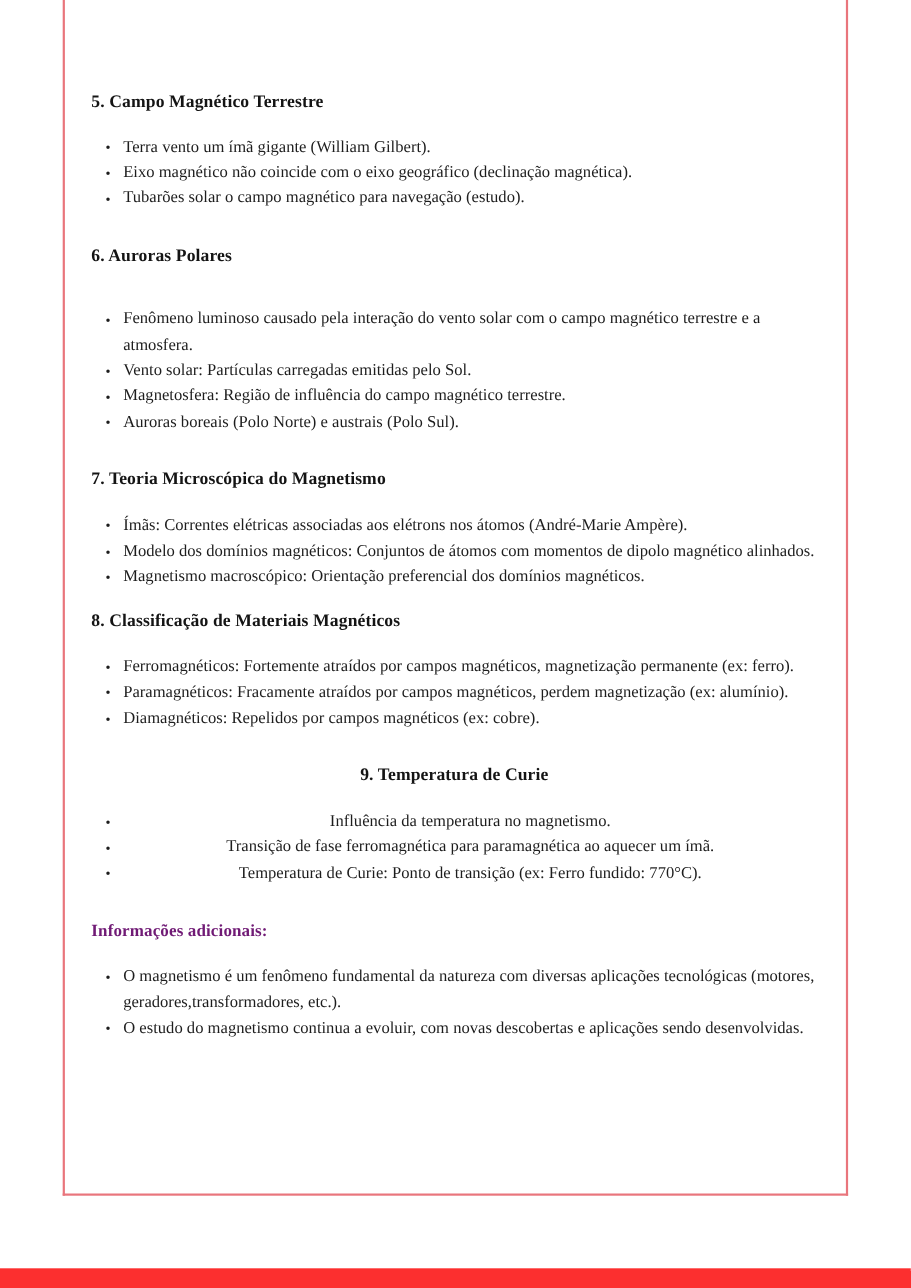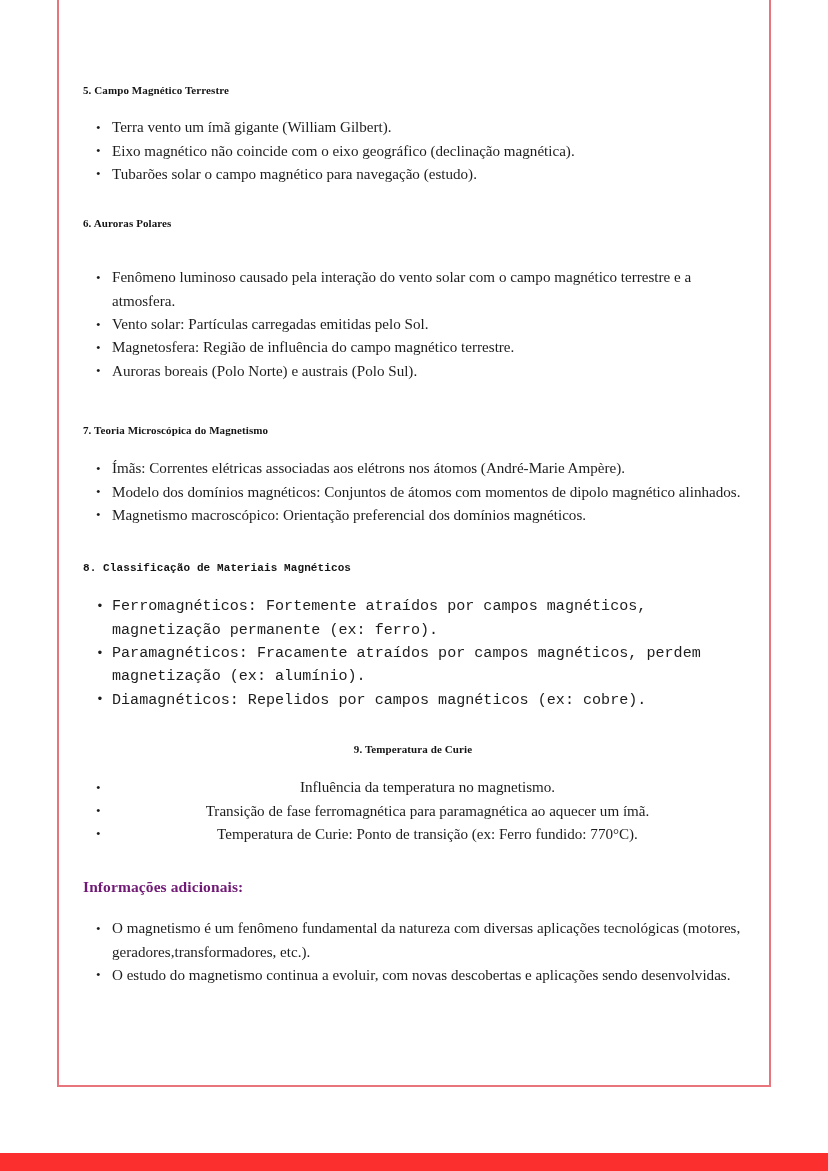--- a/index.html
+++ b/index.html
@@ -48,21 +48,21 @@
     left: 83px;
     top: 0;
     width: 660px;          
   }
 
   .section {
     margin: 0;
   }
 
   h2.section-heading {
-    font-size: 11px;
+    font-size: 16px;
     font-weight: bold;
     line-height: 1.3;
     margin: 0;
     letter-spacing: 0.1px;
     color: #141414;
   }
 
   h2.info-heading {
     font-size: 15.5px;
     font-weight: bold;
@@ -96,24 +96,24 @@
     color: #1d1d1d;
   }
 
   
   .sec-5  { margin-top: 83px; }
   .sec-5 ul  { margin-top: 19px; }
 
   .sec-6  { margin-top: 30px; }
   .sec-6 ul  { margin-top: 36px; }
 
-  .sec-7  { margin-top: 40px; }
+  .sec-7  { margin-top: 30px; }
   .sec-7 ul  { margin-top: 20px; }
 
-  .sec-8  { margin-top: 34px; font-family: Liberation Mono, monospace; }
+  .sec-8  { margin-top: 18px; }
   .sec-8 ul  { margin-top: 20px; }
 
   .sec-9  { margin-top: 30px; text-align: center; }
   .sec-9 ul  { margin-top: 20px; }
 
   .sec-info { margin-top: 31px; }
   .sec-info ul { margin-top: 20px; }
 </style>
 </head>
 <body>

